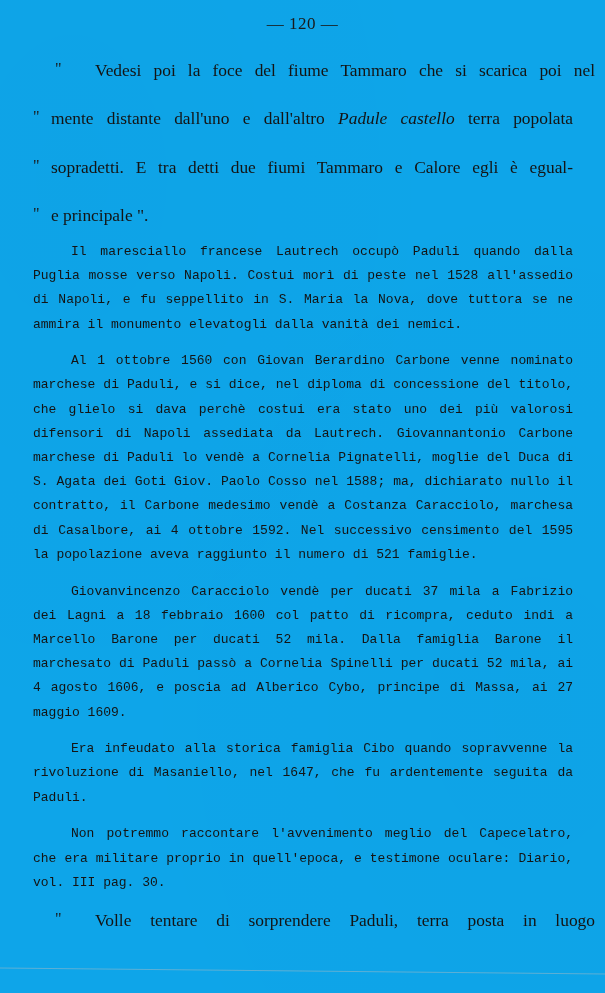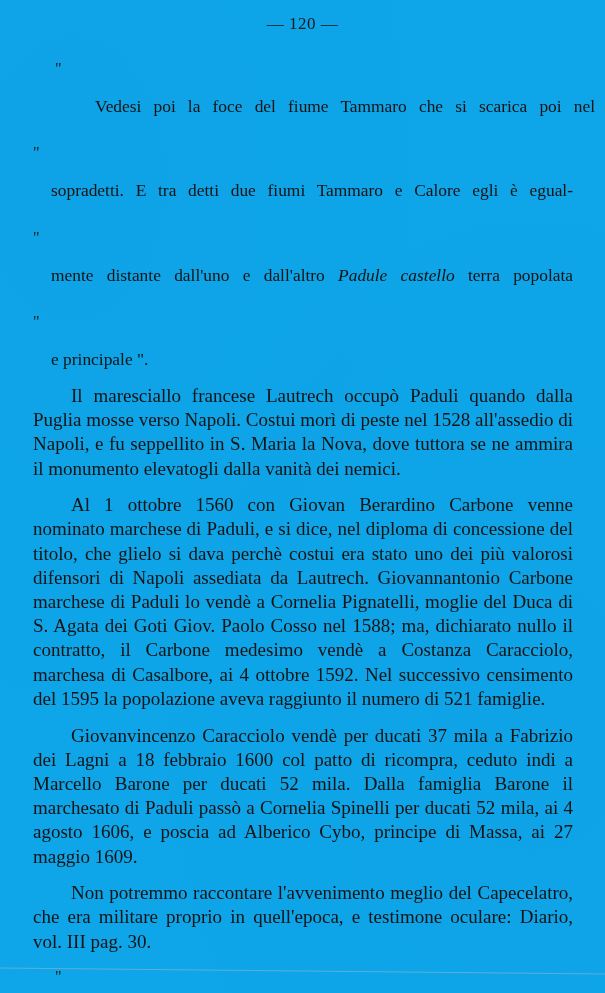--- a/index.html
+++ b/index.html
@@ -40,27 +40,28 @@
 
   .textblock {
     position: absolute;
     top: 58px;
     left: 33px;
     width: 540px;
   }
 
   p.para {
     margin: 0;
-    font-size: 19px;
+    font-size: 13px;
     line-height: 24.2px;
     text-align: justify;
     text-justify: inter-word;
     color: #141414;
     -webkit-hyphens: none;
     hyphens: none;
+    font-family: Liberation Mono, monospace;
   }
   p.para.indent {
     text-indent: 38px;
   }
   p.para.gap {
     margin-top: 12.5px;
   }
 
   
   .quoteblock {
@@ -83,21 +84,20 @@
     left: -18px;
     top: -1px;
     font-size: 16px;
     color: #1a1a1a;
   }
   
   .quoteblock .qline > .stretch {
     display: inline-block;
     width: 100%;
     text-align: justify;
-    margin-top: 36px;
   }
   .quoteblock .qline > .stretch::after {
     content: "";
     display: inline-block;
     width: 100%;
     height: 0;
   }
   .quoteblock .qline.nofill > .stretch::after {
     content: none;
   }
@@ -126,28 +126,29 @@
 <div class="page">
 
   <div class="paper-tint"></div>
 
   <div class="folio">— 120 —</div>
 
   <div class="textblock">
 
     <div class="quoteblock">
       <span class="qline firstline"><span class="stretch">Vedesi poi la foce del fiume Tammaro che si scarica poi nel</span></span>
+      <span class="qline"><span class="stretch"><span>mente distante dall'uno e dall'altro </span><i class="ital">Padule castello</i><span> terra popolata</span></span></span>
       <span class="qline"><span class="stretch">sopradetti. E tra detti due fiumi Tammaro e Calore egli è egual-</span></span>
-      <span class="qline"><span class="stretch"><span>mente distante dall'uno e dall'altro </span><i class="ital">Padule castello</i><span> terra popolata</span></span></span>
       <span class="qline nofill"><span class="stretch">e principale ".</span></span>
     </div>
 
     <p class="para indent gap">Il maresciallo francese Lautrech occupò Paduli quando dalla Puglia mosse verso Napoli. Costui morì di peste nel 1528 all'assedio di Napoli, e fu seppellito in S. Maria la Nova, dove tuttora se ne ammira il monumento elevatogli dalla vanità dei nemici.</p>
     <p class="para indent gap">Al 1 ottobre 1560 con Giovan Berardino Carbone venne nominato marchese di Paduli, e si dice, nel diploma di concessione del titolo, che glielo si dava perchè costui era stato uno dei più valorosi difensori di Napoli assediata da Lautrech. Giovannantonio Carbone marchese di Paduli lo vendè a Cornelia Pignatelli, moglie del Duca di S. Agata dei Goti Giov. Paolo Cosso nel 1588; ma, dichiarato nullo il contratto, il Carbone medesimo vendè a Costanza Caracciolo, marchesa di Casalbore, ai 4 ottobre 1592. Nel successivo censimento del 1595 la popolazione aveva raggiunto il numero di 521 famiglie.</p>
     <p class="para indent gap">Giovanvincenzo Caracciolo vendè per ducati 37 mila a Fabrizio dei Lagni a 18 febbraio 1600 col patto di ricompra, ceduto indi a Marcello Barone per ducati 52 mila. Dalla famiglia Barone il marchesato di Paduli passò a Cornelia Spinelli per ducati 52 mila, ai 4 agosto 1606, e poscia ad Alberico Cybo, principe di Massa, ai 27 maggio 1609.</p>
+    <p class="para indent gap">Era infeudato alla storica famiglia Cibo quando sopravvenne la rivoluzione di Masaniello, nel 1647, che fu ardentemente seguita da Paduli.</p>
     <p class="para indent gap">Non potremmo raccontare l'avvenimento meglio del Capecelatro, che era militare proprio in quell'epoca, e testimone oculare: Diario, vol. III pag. 30.</p>
 
     <div class="quoteblock" style="margin-top:12.5px">
       <span class="qline firstline"><span class="stretch">Volle tentare di sorprendere Paduli, terra posta in luogo</span></span>
 
     </div>
 
   </div>
 
   <svg class="scan-edge" viewBox="0 0 605 10" preserveAspectRatio="none">

